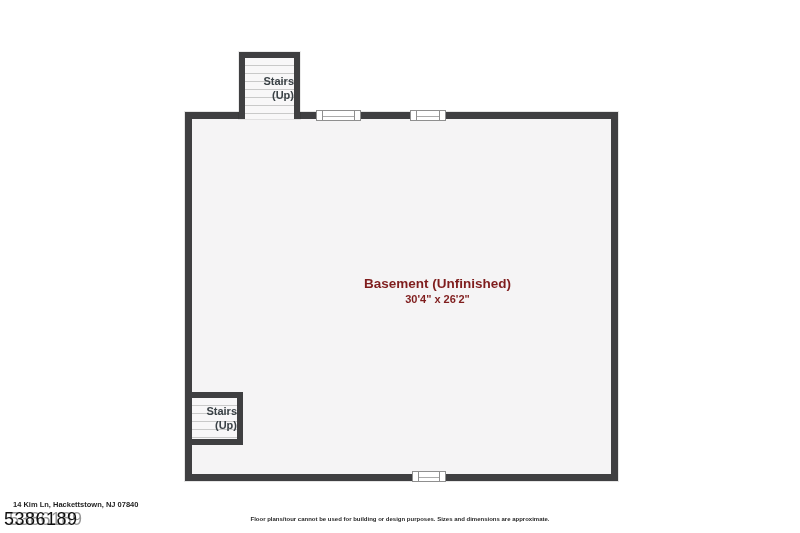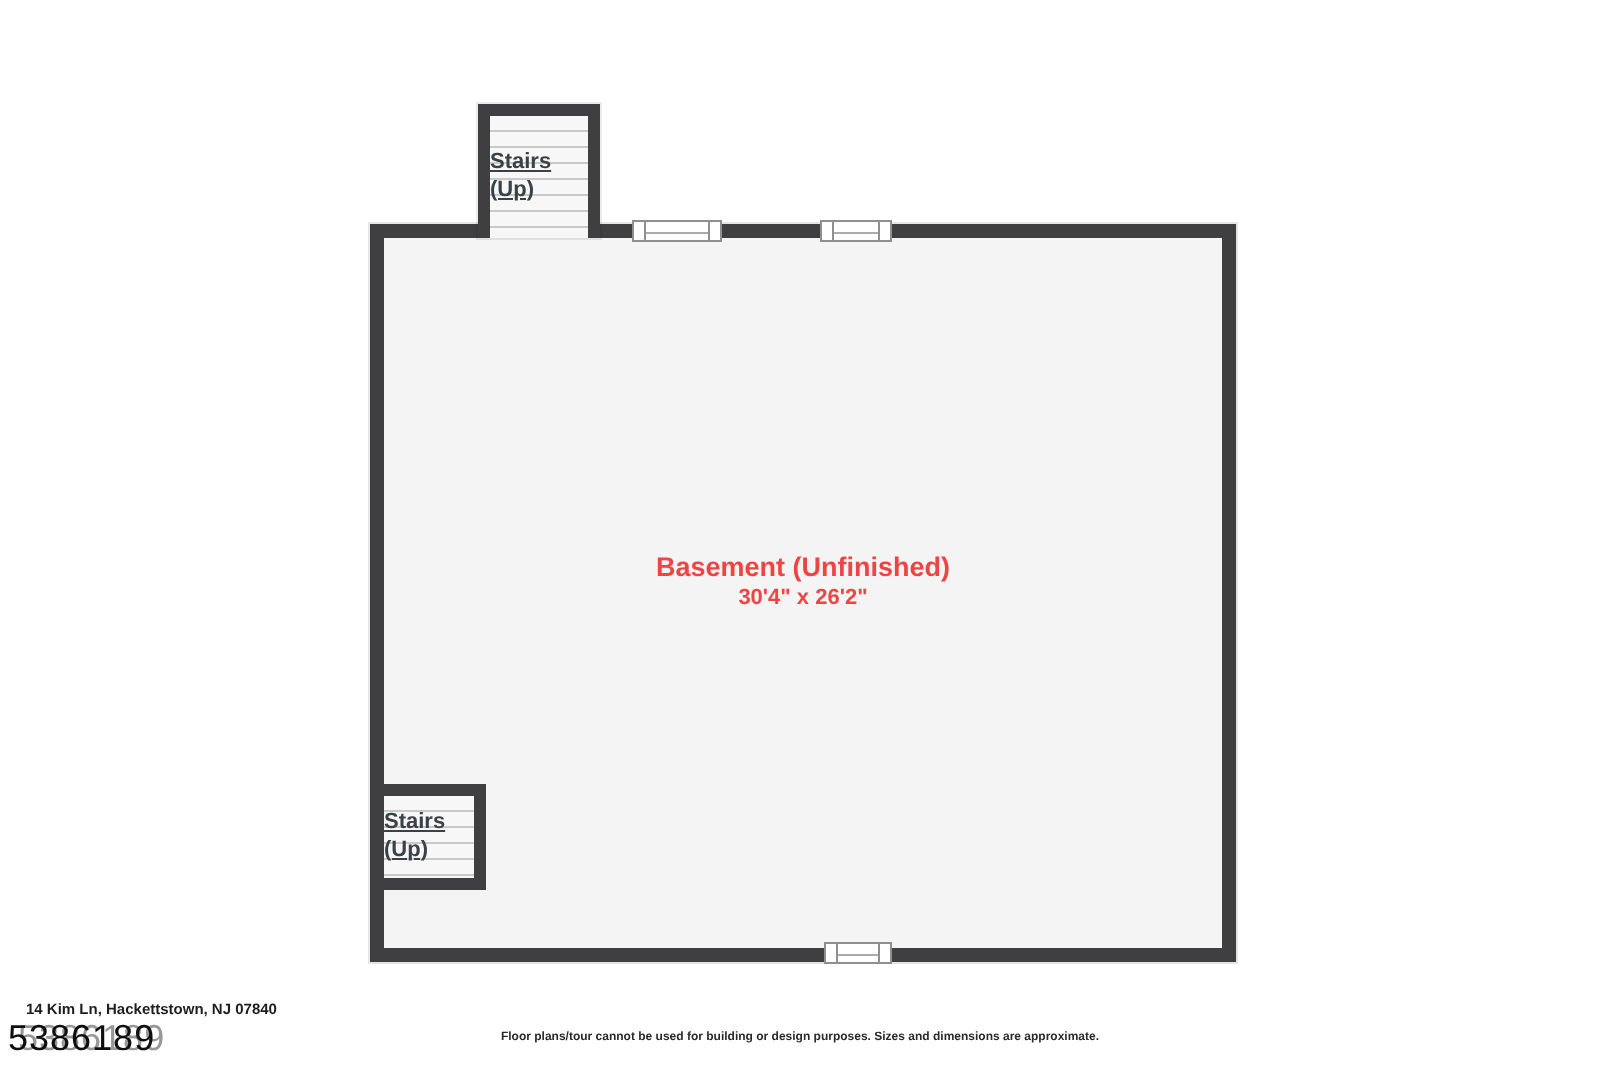--- a/index.html
+++ b/index.html
@@ -21,44 +21,44 @@
     border: 7px solid #3f3f41;
     background: #f5f4f5;
     box-shadow: 0 0 0 1px rgba(0,0,0,0.10);
     z-index: 1;
   }
   .room-label {
     position: absolute;
     left: 185px; top: 276px;
     width: 433px;
     text-align: center;
-    color: #ef4444;
+    color: #7f1d1d;
     z-index: 4;
+    padding-left: 36px;
   }
   .room-label .name { font-size: 13.5px; font-weight: bold; line-height: 16px; }
   .room-label .dims { font-size: 11px; font-weight: bold; line-height: 15px; }
 
   
   .stairs {
     position: absolute;
     box-sizing: border-box;
     background: repeating-linear-gradient(
       to bottom, #f8f7f8 0px, #f8f7f8 7px, #c9c9c9 7px, #c9c9c9 8px);
     border: 6px solid #3f3f41;
     display: flex;
     flex-direction: column;
-    align-items: flex-start;
+    align-items: flex-end;
     justify-content: center;
     z-index: 3;
     color: #3b4247;
     font-weight: bold;
     font-size: 11px;
     line-height: 13.5px;
     text-align: center;
-    text-decoration: underline;
   }
   .stairs-top {
     left: 239px; top: 52px;
     width: 61px; height: 67px;
     border-bottom: none;
     box-shadow: 0 0 0 1px rgba(0,0,0,0.08);
   }
   .stairs-bottom {
     left: 192px; top: 392px;
     width: 51px; height: 53px;

